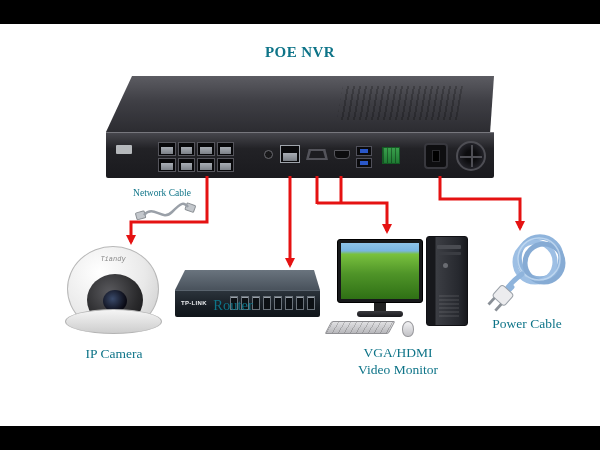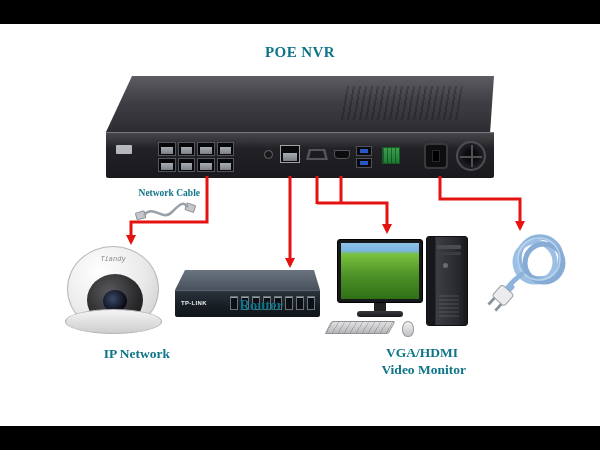--- a/index.html
+++ b/index.html
@@ -6,21 +6,21 @@
   :root { --accent:#0e7488; --red:#e51212; }
   html,body { background:#000; }
   body { font-family:"Liberation Serif", serif; }
   .stage { position:relative; width:600px; height:450px; background:#fff; overflow:hidden; margin:0 auto; }
   .bar { position:absolute; left:0; width:600px; background:#000; z-index:30; }
   .bar.top { top:0; height:24px; }
   .bar.bottom { bottom:0; height:24px; }
 
   .title { position:absolute; left:200px; top:44px; width:200px; text-align:center;
            color:var(--accent); font-weight:bold; font-size:15px; letter-spacing:.4px; }
-  .lbl { position:absolute; color:var(--accent); font-weight:bold; text-align:right; font-size:13.5px; }
+  .lbl { position:absolute; color:var(--accent); font-weight:normal; text-align:center; font-size:13.5px; }
   .lbl.net { left:124px; top:188px; width:76px; font-size:9.5px; }
   .lbl.camlbl { left:58px; top:346px; width:112px; }
   .lbl.routerlbl { left:183px; top:249px; width:100px; font-size:14.5px;margin-top:48px; }
   .lbl.mon1 { left:338px; top:345px; width:120px; }
   .lbl.mon2 { left:330px; top:362px; width:136px; }
   .lbl.pwr { left:467px; top:316px; width:120px; }
 
   
   .nvr { position:absolute; left:106px; top:76px; width:388px; height:102px; }
   .nvr-top { position:absolute; left:0; top:0; width:388px; height:56px;
@@ -212,21 +212,21 @@
   <div class="lbl net">Network Cable</div>
 
   <div class="camera">
     <div class="cam-dome">
       <div class="cam-brand">Tiandy</div>
       <div class="cam-glass"></div>
       <div class="cam-lens"></div>
     </div>
     <div class="cam-rim"></div>
   </div>
-  <div class="lbl camlbl">IP Network</div>
+  <div class="lbl camlbl">IP Camera</div>
 
   <div class="router">
     <div class="r-top"></div>
     <div class="r-front">
       <span class="r-brand">TP-LINK</span>
       <div class="r-ports">
         <span></span>
           <span></span>
           <span></span>
           <span></span>
@@ -261,13 +261,14 @@
     <circle cx="52" cy="41" r="19" fill="none" stroke="#86abd4" stroke-width="5"></circle>
     <circle cx="47" cy="37" r="21" fill="none" stroke="#c6dcf2" stroke-width="1.5" opacity="0.8"></circle>
     <path d="M30 52 C 22 58, 18 62, 14 68" fill="none" stroke="#8fb4dc" stroke-width="5" stroke-linecap="round"></path>
     <g transform="translate(14,70) rotate(132)">
       <rect x="-10" y="-3.5" width="8" height="7" rx="2" fill="#8fb4dc"></rect>
       <rect x="-3" y="-8" width="15" height="16" rx="3" fill="#ececee" stroke="#9aa0a8"></rect>
       <rect x="12" y="-6" width="9" height="2.8" fill="#8a9097"></rect>
       <rect x="12" y="3.2" width="9" height="2.8" fill="#8a9097"></rect>
     </g>
   </svg>
+  <div class="lbl pwr">Power Cable</div>
 </div>
 
 </body></html>

